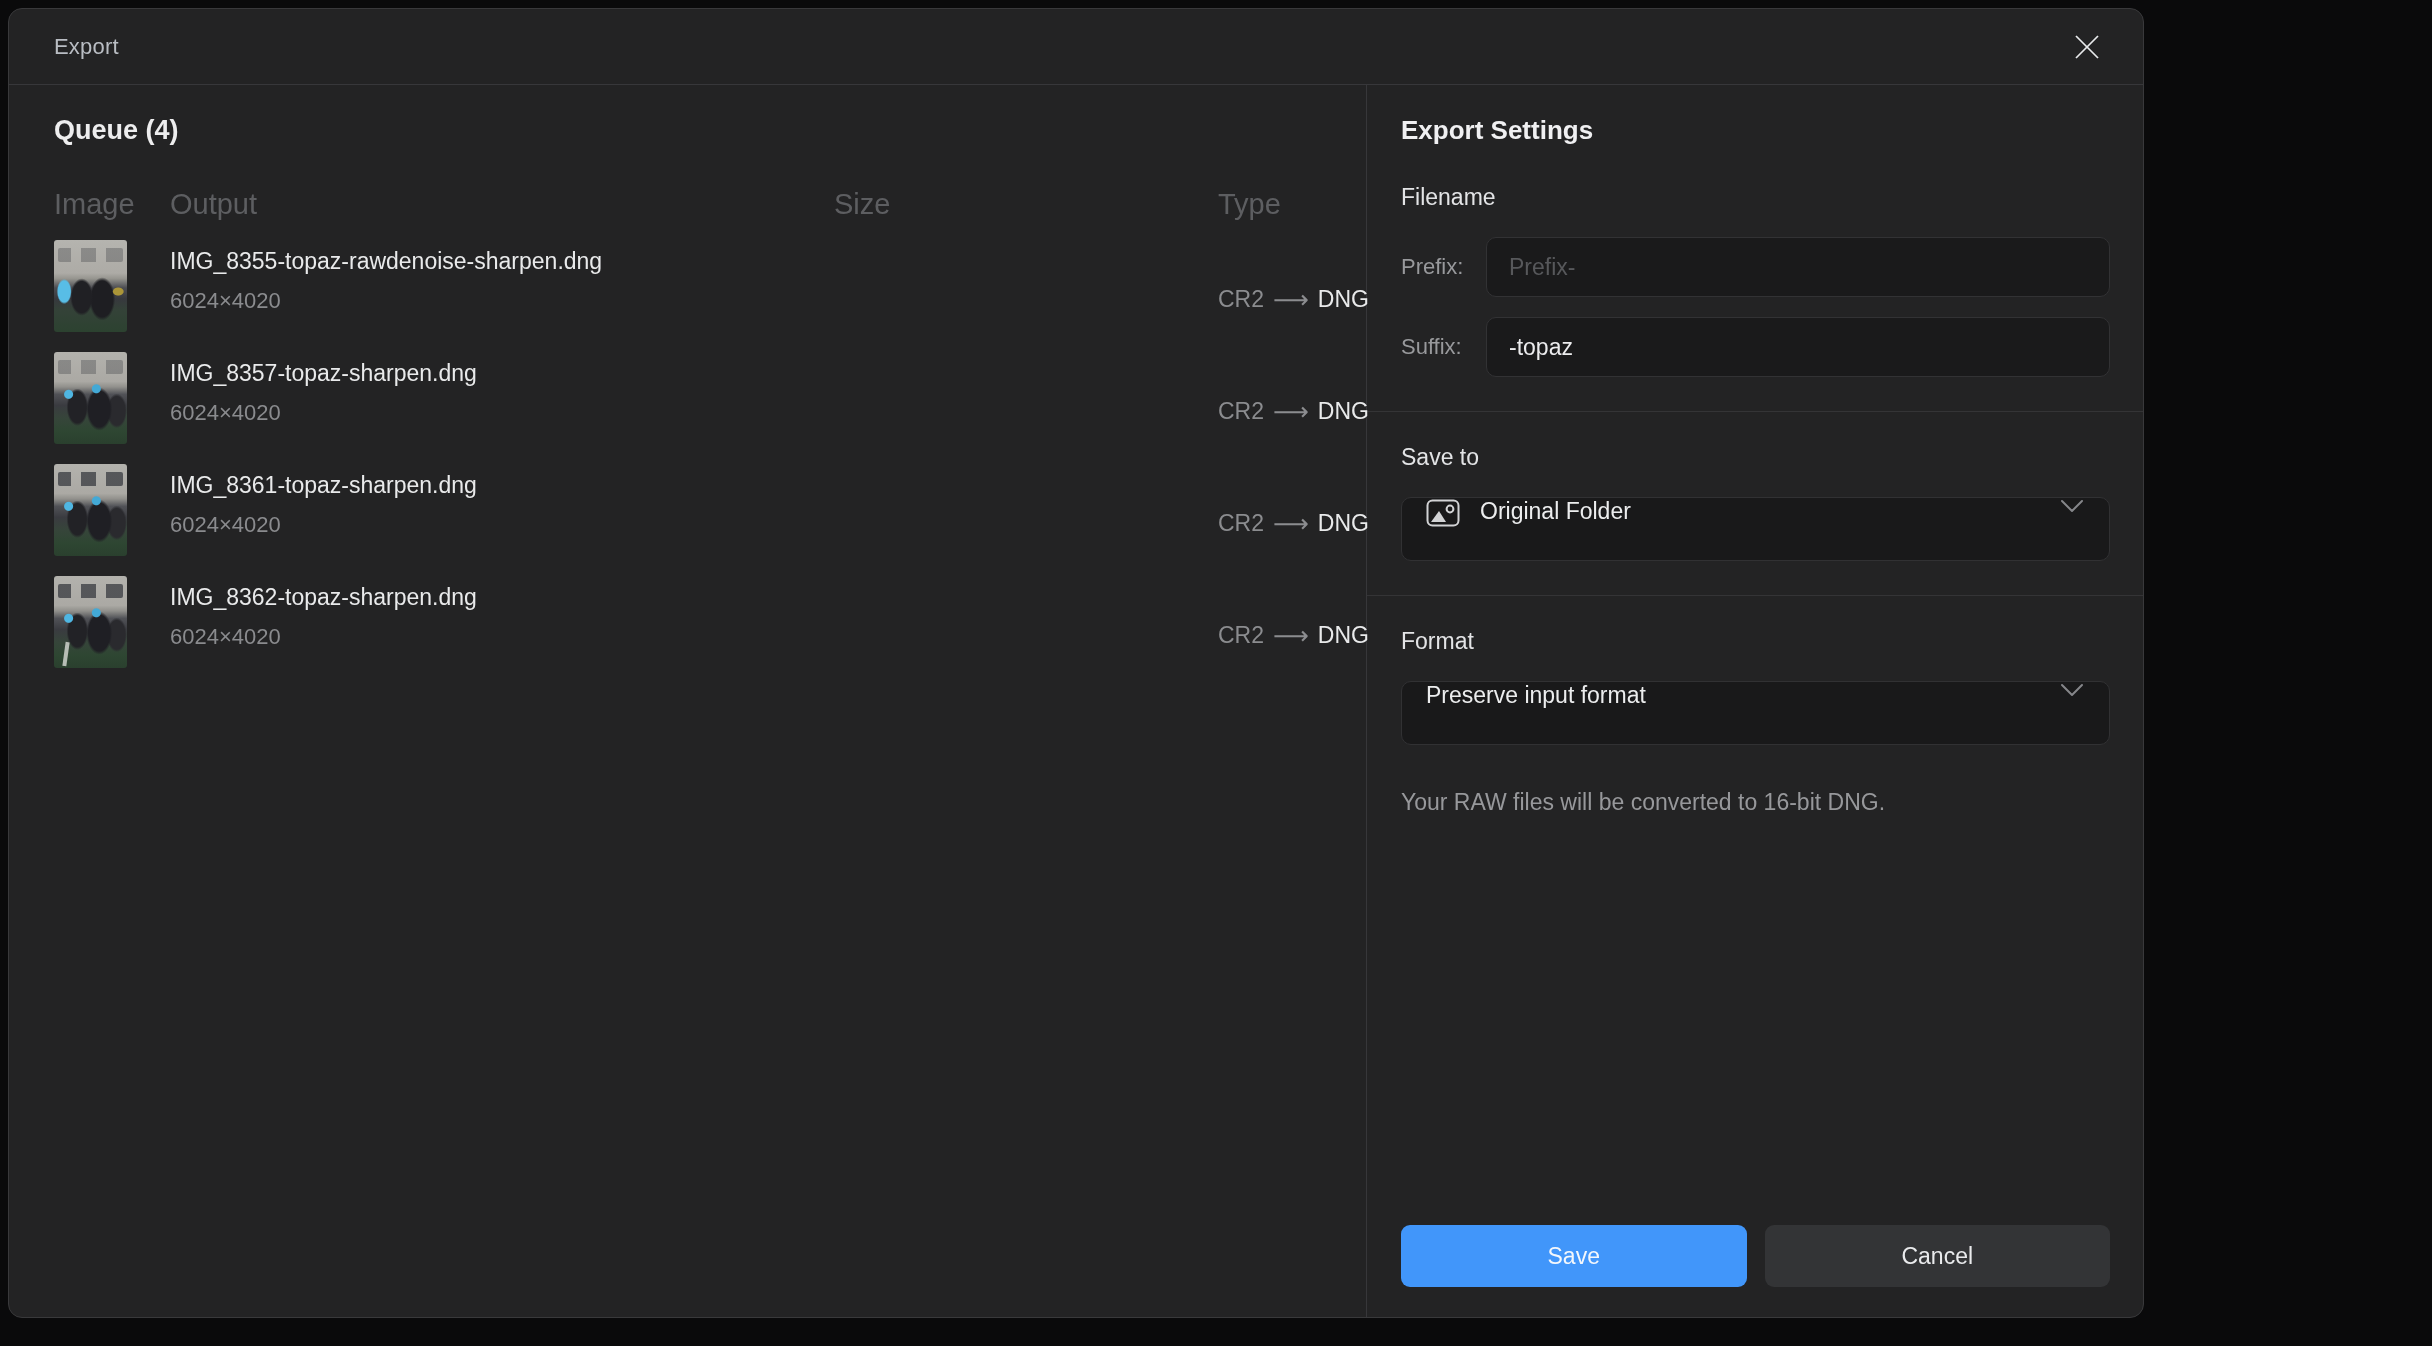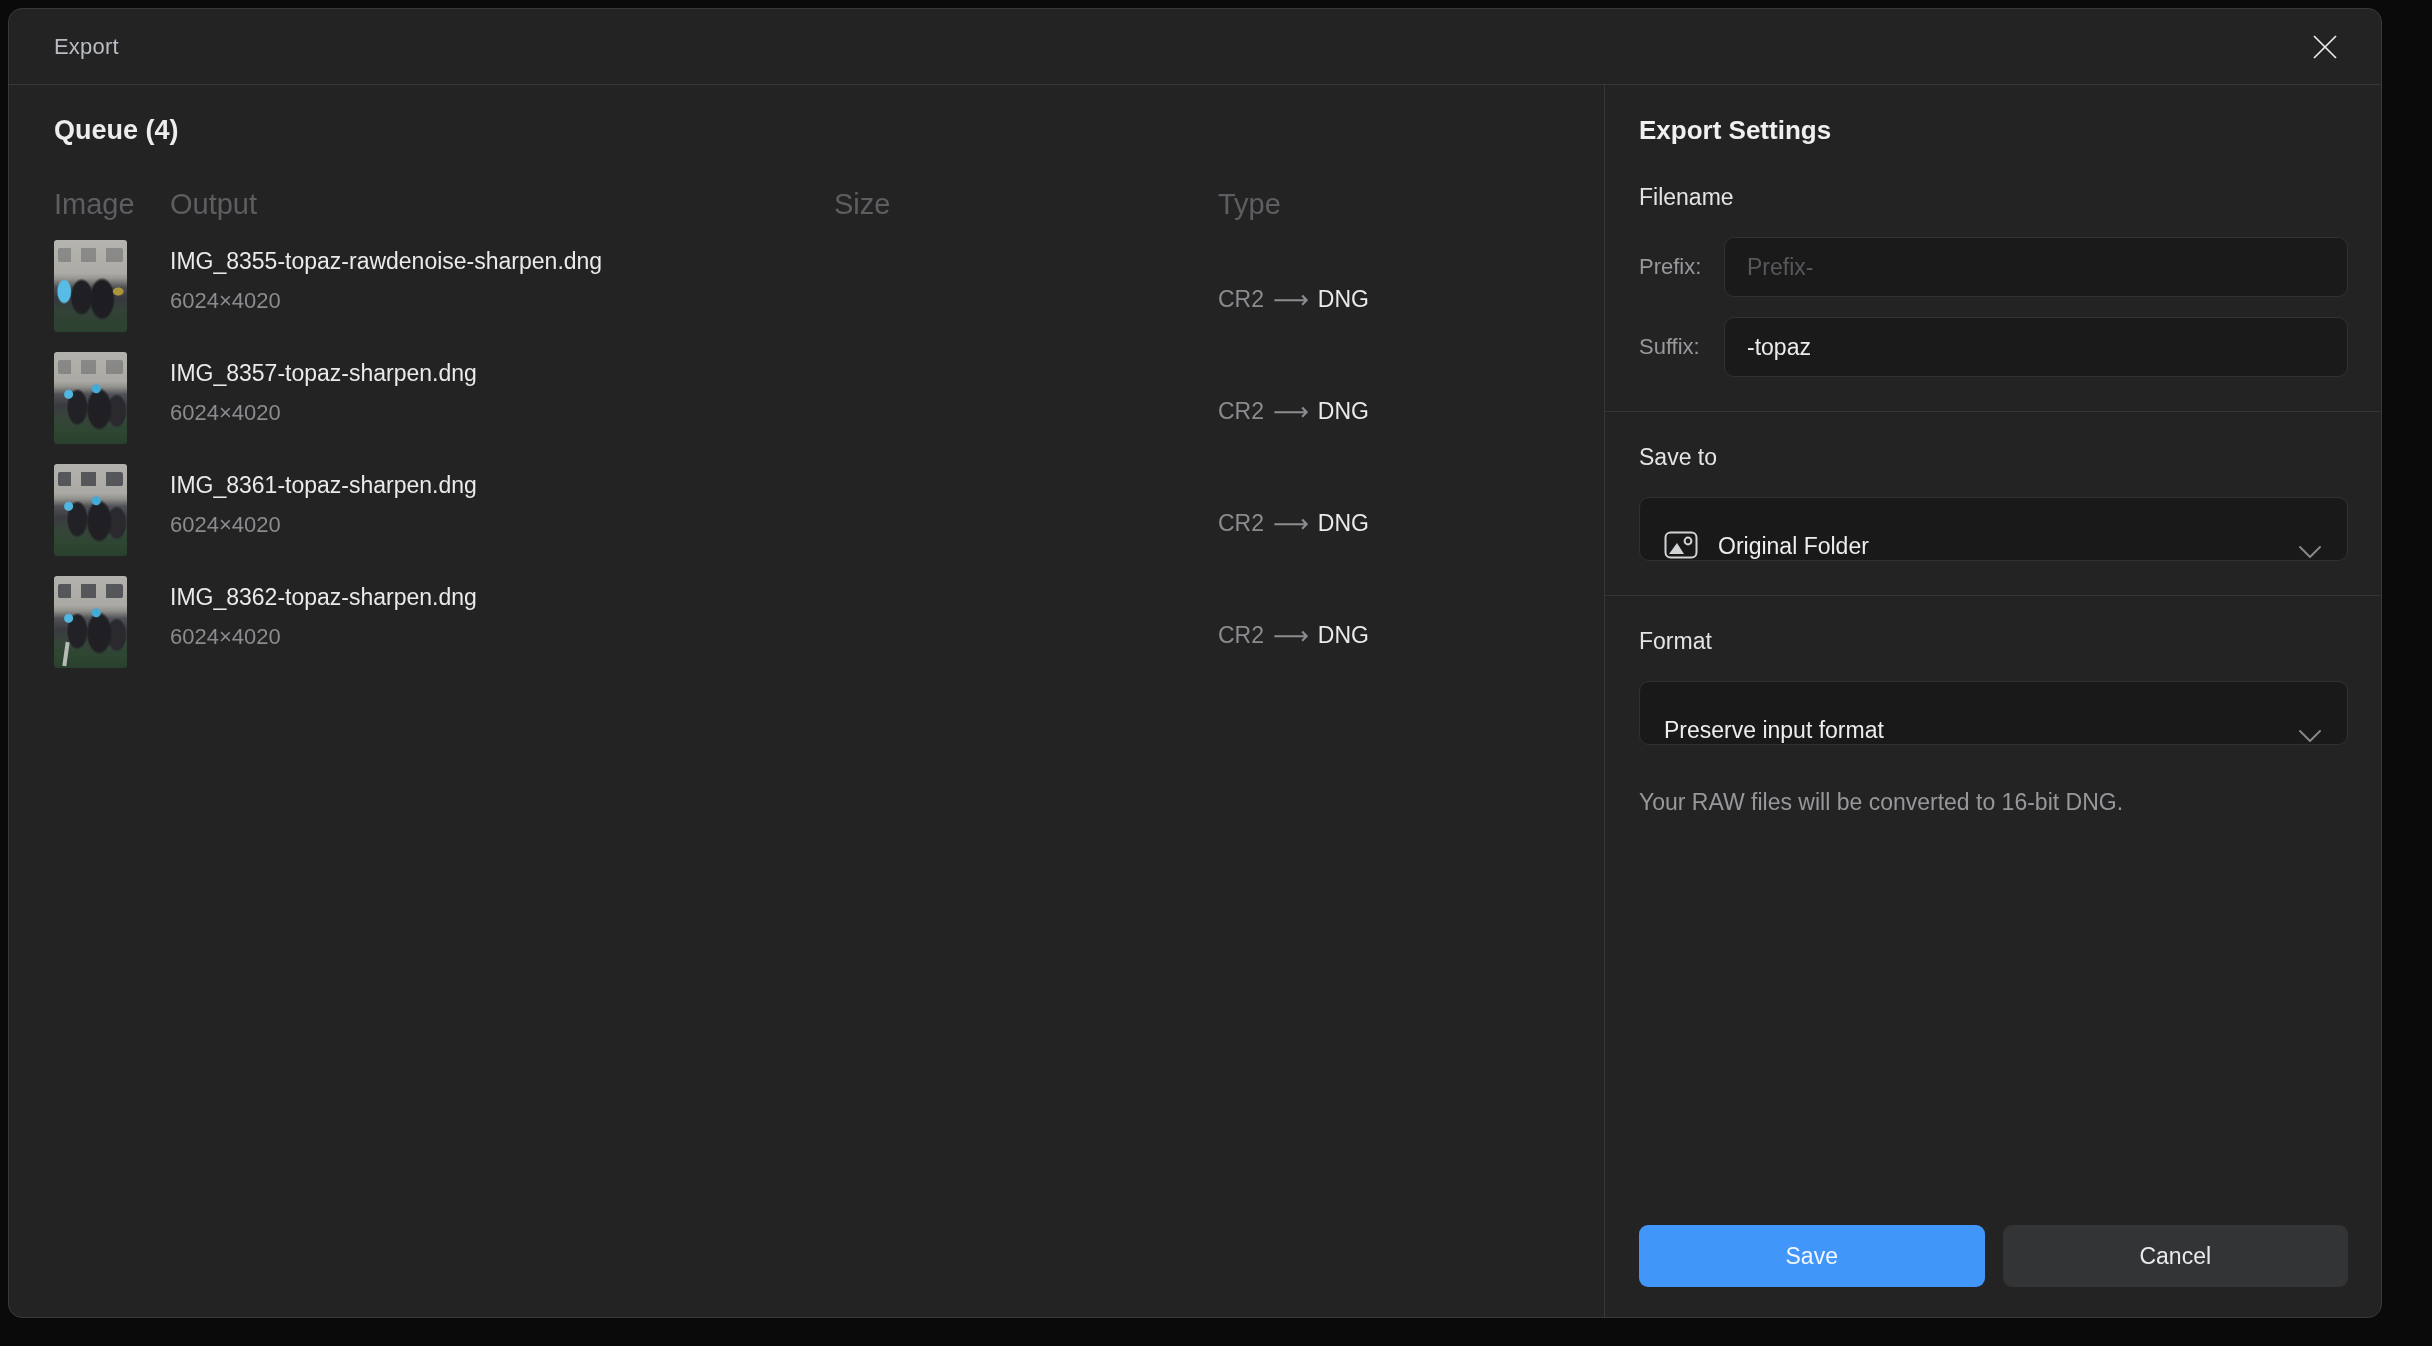--- a/index.html
+++ b/index.html
@@ -1,19 +1,19 @@
 <!DOCTYPE html>
 <html><head>
 <meta charset="utf-8">
 <style>
   * { margin:0; padding:0; box-sizing:border-box; }
   html,body { width:2432px; height:1346px; background:#0a0a0b; font-family:"Liberation Sans", sans-serif; overflow:hidden; }
 
   .dialog {
-    position:absolute; left:8px; top:8px; width:2374px; height:1310px;
+    position:absolute; left:8px; top:8px; width:2136px; height:1310px;
     background:#232324; border:1px solid #39393b; border-radius:14px;
     display:flex; flex-direction:column; overflow:hidden;
   }
 
   
   .dlg-header {
     height:76px; flex:0 0 76px; display:flex; align-items:center;
     padding:0 34px 0 45px; border-bottom:1px solid #37373a;
   }
   .dlg-title { font-size:22px; color:#b9bdc3; letter-spacing:.2px; }
@@ -92,21 +92,21 @@
   .toggle-row { display:flex; align-items:center; margin-top:32px; }
   .toggle-label { font-size:22px; color:#c6c7ca; }
   .toggle { position:relative; margin-left:auto; width:53px; height:28px; border-radius:14px; background:#3d8be8; cursor:pointer; }
   .toggle .knob { position:absolute; right:3px; top:3px; width:22px; height:22px; border-radius:50%; background:#1d2531; }
 
   .divider { border:none; border-top:1px solid #343436; margin:34px -33px 0 -34px; }
   .lbl-saveto, .lbl-format { margin-top:32px; }
 
   .dropdown {
     margin-top:26px; height:64px; background:#19191a; border:1px solid #313133; border-radius:10px;
-    display:flex; align-items:flex-end; padding:0 24px; cursor:pointer;
+    display:flex; align-items:flex-start; padding:0 24px; cursor:pointer;
   }
   .dropdown .dd-text { font-size:23px; color:#ecedee; }
   .dropdown .dd-icon { margin-right:20px; display:flex; }
   .dropdown .chevron { margin-left:auto; display:flex; }
 
   .note { margin-top:42px; font-size:23px; color:#97989b; line-height:30px; }
 
   .spacer { flex:1; }
   .actions { display:flex; gap:18px; }
   .btn {

